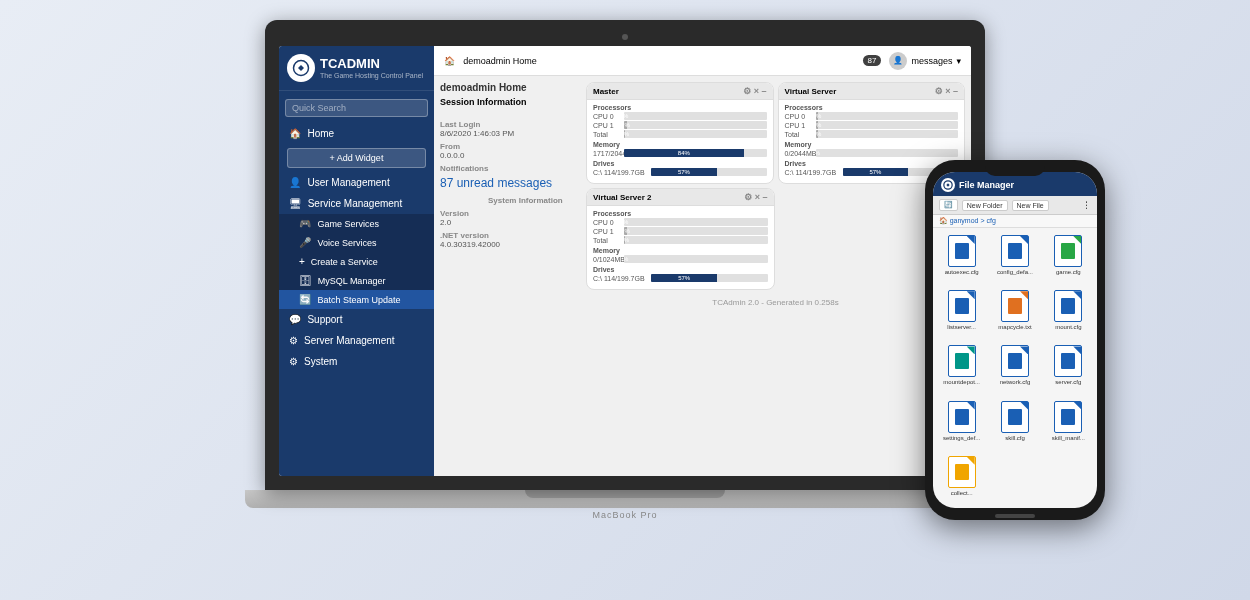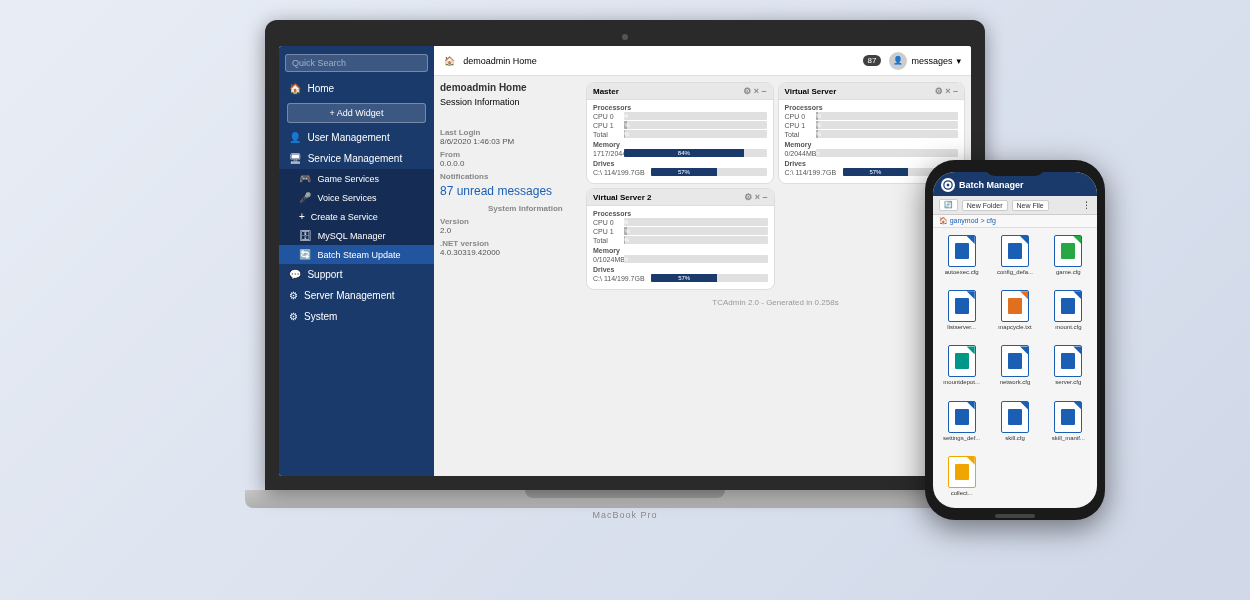--- a/index.html
+++ b/index.html
@@ -430,20 +430,32 @@
 </head>
 <body>
 
 <div class="laptop-container">
   <div class="laptop-screen-bezel">
     <div class="laptop-camera"></div>
     <div class="laptop-screen">
       <div class="tcadmin-ui">
 
         <div class="sidebar">
+          <div class="sidebar-logo">
+            <div class="logo-circle">
+              <svg width="18" height="18" viewBox="0 0 24 24" fill="#1a3a6b">
+                <circle cx="12" cy="12" r="10" fill="none" stroke="#1a3a6b" stroke-width="2"></circle>
+                <path d="M8 12 L12 8 L16 12 L12 16 Z" fill="#1a3a6b"></path>
+              </svg>
+            </div>
+            <div>
+              <div class="logo-text">TCADMIN</div>
+              <div class="logo-subtitle">The Game Hosting Control Panel</div>
+            </div>
+          </div>
           <div class="sidebar-search">
             <input type="text" placeholder="Quick Search" style="">
           </div>
           <div class="sidebar-item">
             <span class="icon">🏠</span>
             <span>Home</span>
           </div>
           <div class="add-widget-btn">+ Add Widget</div>
           <div class="sidebar-item">
             <span class="icon">👤</span>
@@ -500,21 +512,21 @@
               <span>messages</span>
               <span>▾</span>
             </div>
           </div>
 
           <div class="content-area">
 
             <div class="left-panel">
               <div class="panel-title">demoadmin Home</div>
               <div class="session-info">
-                <div class="session-info h4" style="font-size:9px;font-weight:normal;margin-bottom:21px;">Session Information</div>
+                <div class="session-info h4" style="font-size:9px;font-weight:bold;margin-bottom:13px;">Session Information</div>
                 <div class="label">Last Login</div>
                 <p>8/6/2020 1:46:03 PM</p>
                 <div class="label">From</div>
                 <p>0.0.0.0</p>
                 <div class="label">Notifications</div>
                 <a class="notif-link" href="#">87 unread messages</a>
                 <div class="label" style="margin-top:5px;margin-left:48px;">System Information</div>
                 <div class="label">Version</div>
                 <p>2.0</p>
                 <div class="label">.NET version</div>
@@ -720,21 +732,21 @@
       <div class="phone-notch"></div>
       <div class="phone-screen">
         <div class="file-manager">
           <div class="fm-header">
             <div style="width:14px;height:14px;background:white;border-radius:50%;display:flex;align-items:center;justify-content:center;flex-shrink:0;">
               <svg width="10" height="10" viewBox="0 0 24 24" fill="#1a3a6b">
                   <circle cx="12" cy="12" r="10" fill="none" stroke="#1a3a6b" stroke-width="3"></circle>
                   <path d="M8 12 L12 8 L16 12 L12 16 Z" fill="#1a3a6b"></path>
                 </svg>
             </div>
-            <span class="fm-title">Batch Manager</span>
+            <span class="fm-title">File Manager</span>
           </div>
           <div class="fm-toolbar">
             <button class="fm-btn">🔄</button>
             <button class="fm-btn">New Folder</button>
             <button class="fm-btn">New File</button>
             <span style="margin-left:auto;font-size:9px;cursor:pointer;">⋮</span>
           </div>
           <div class="fm-breadcrumb">
             🏠 <span>ganymod &gt; cfg</span>
           </div>

